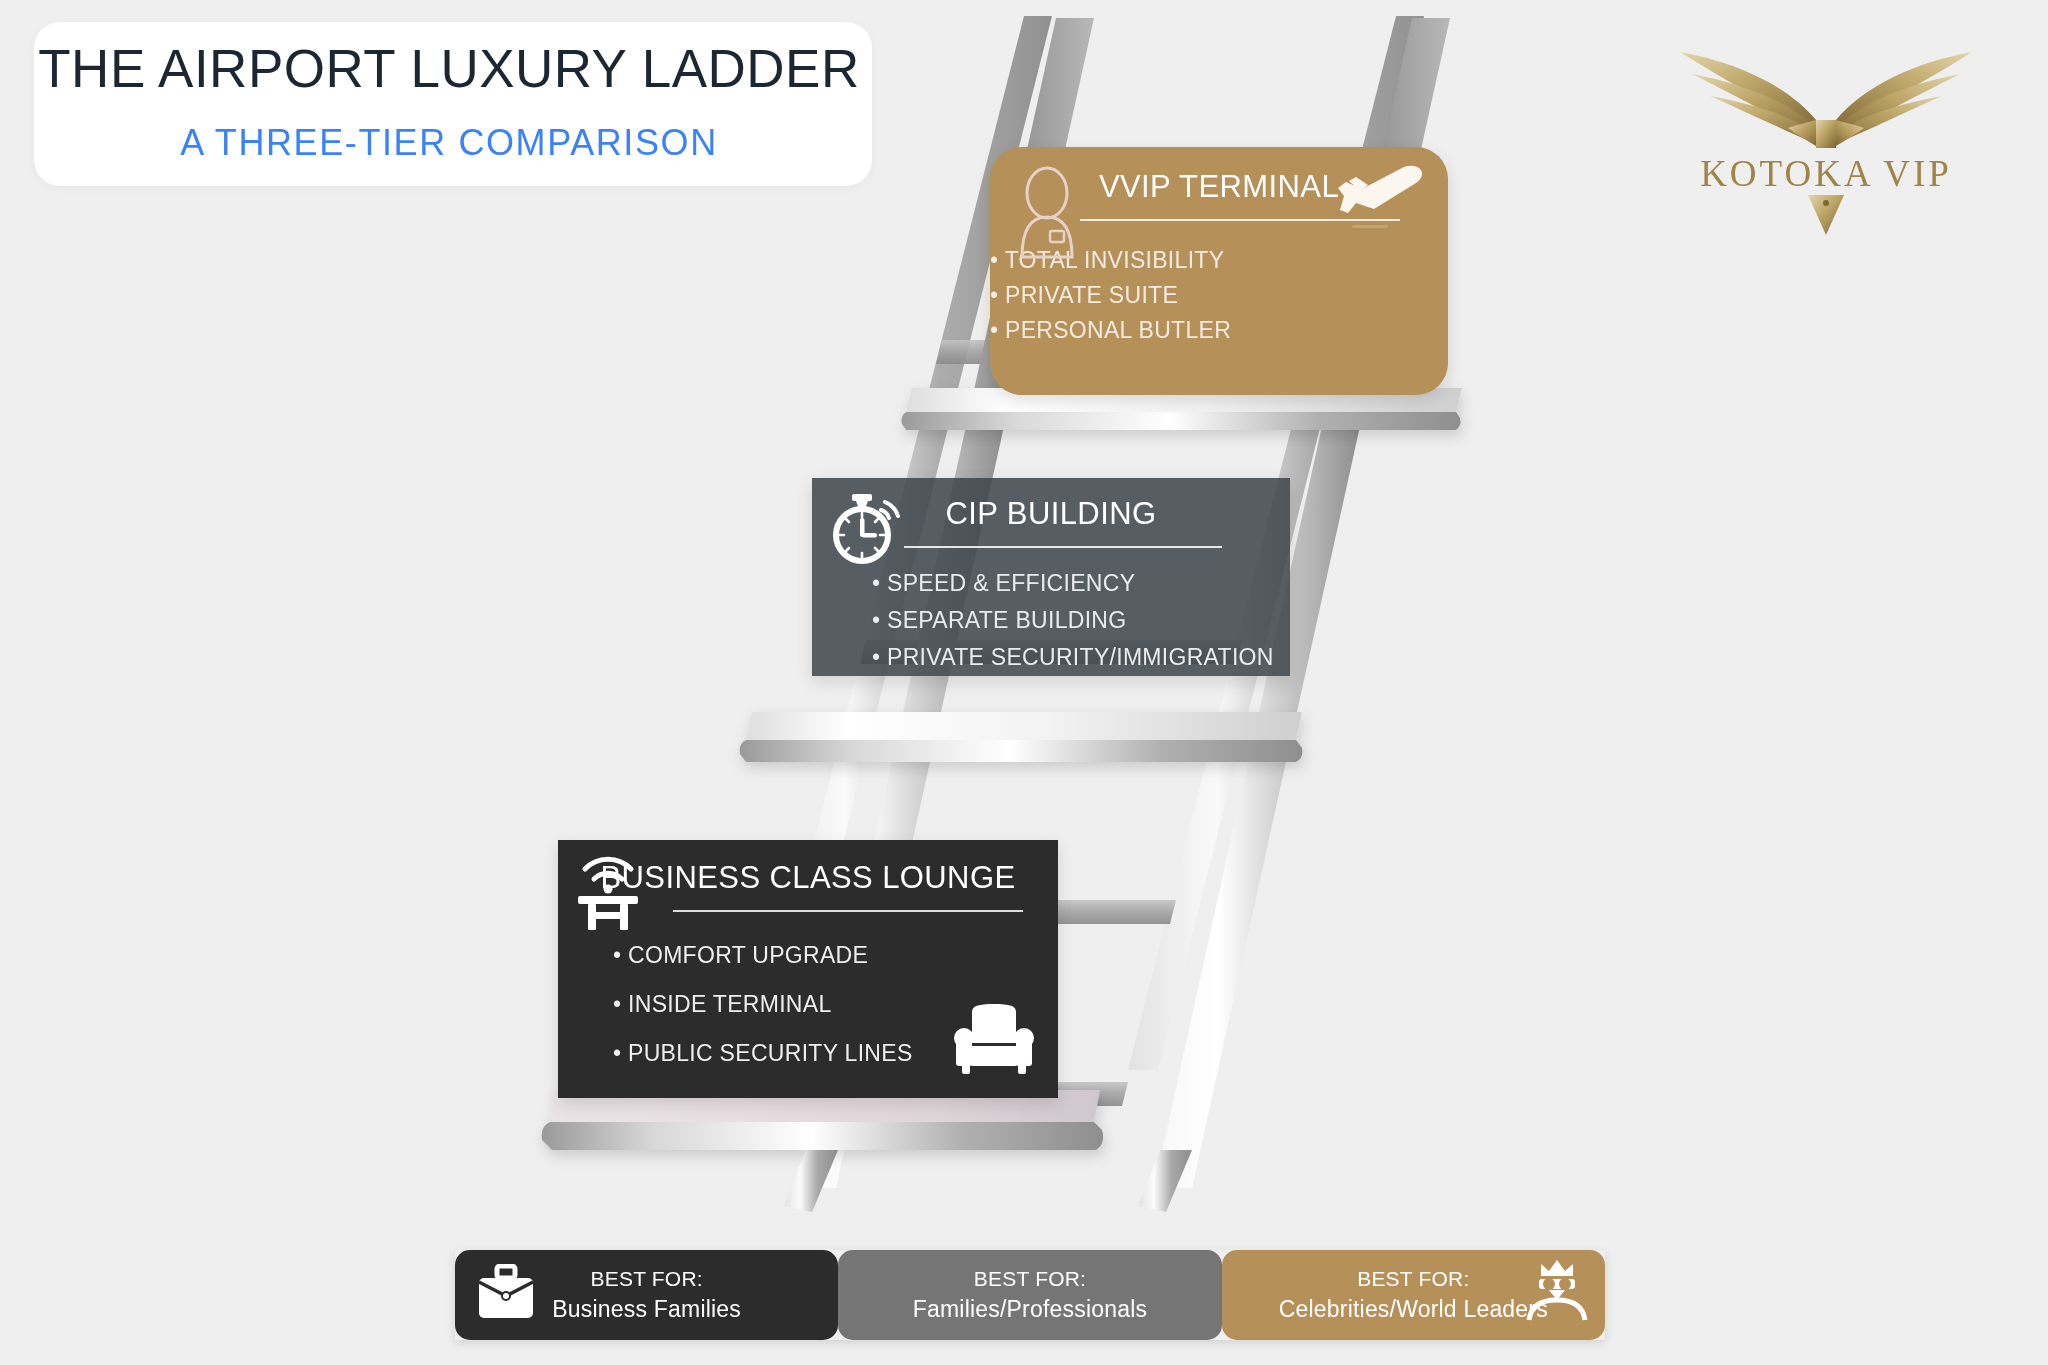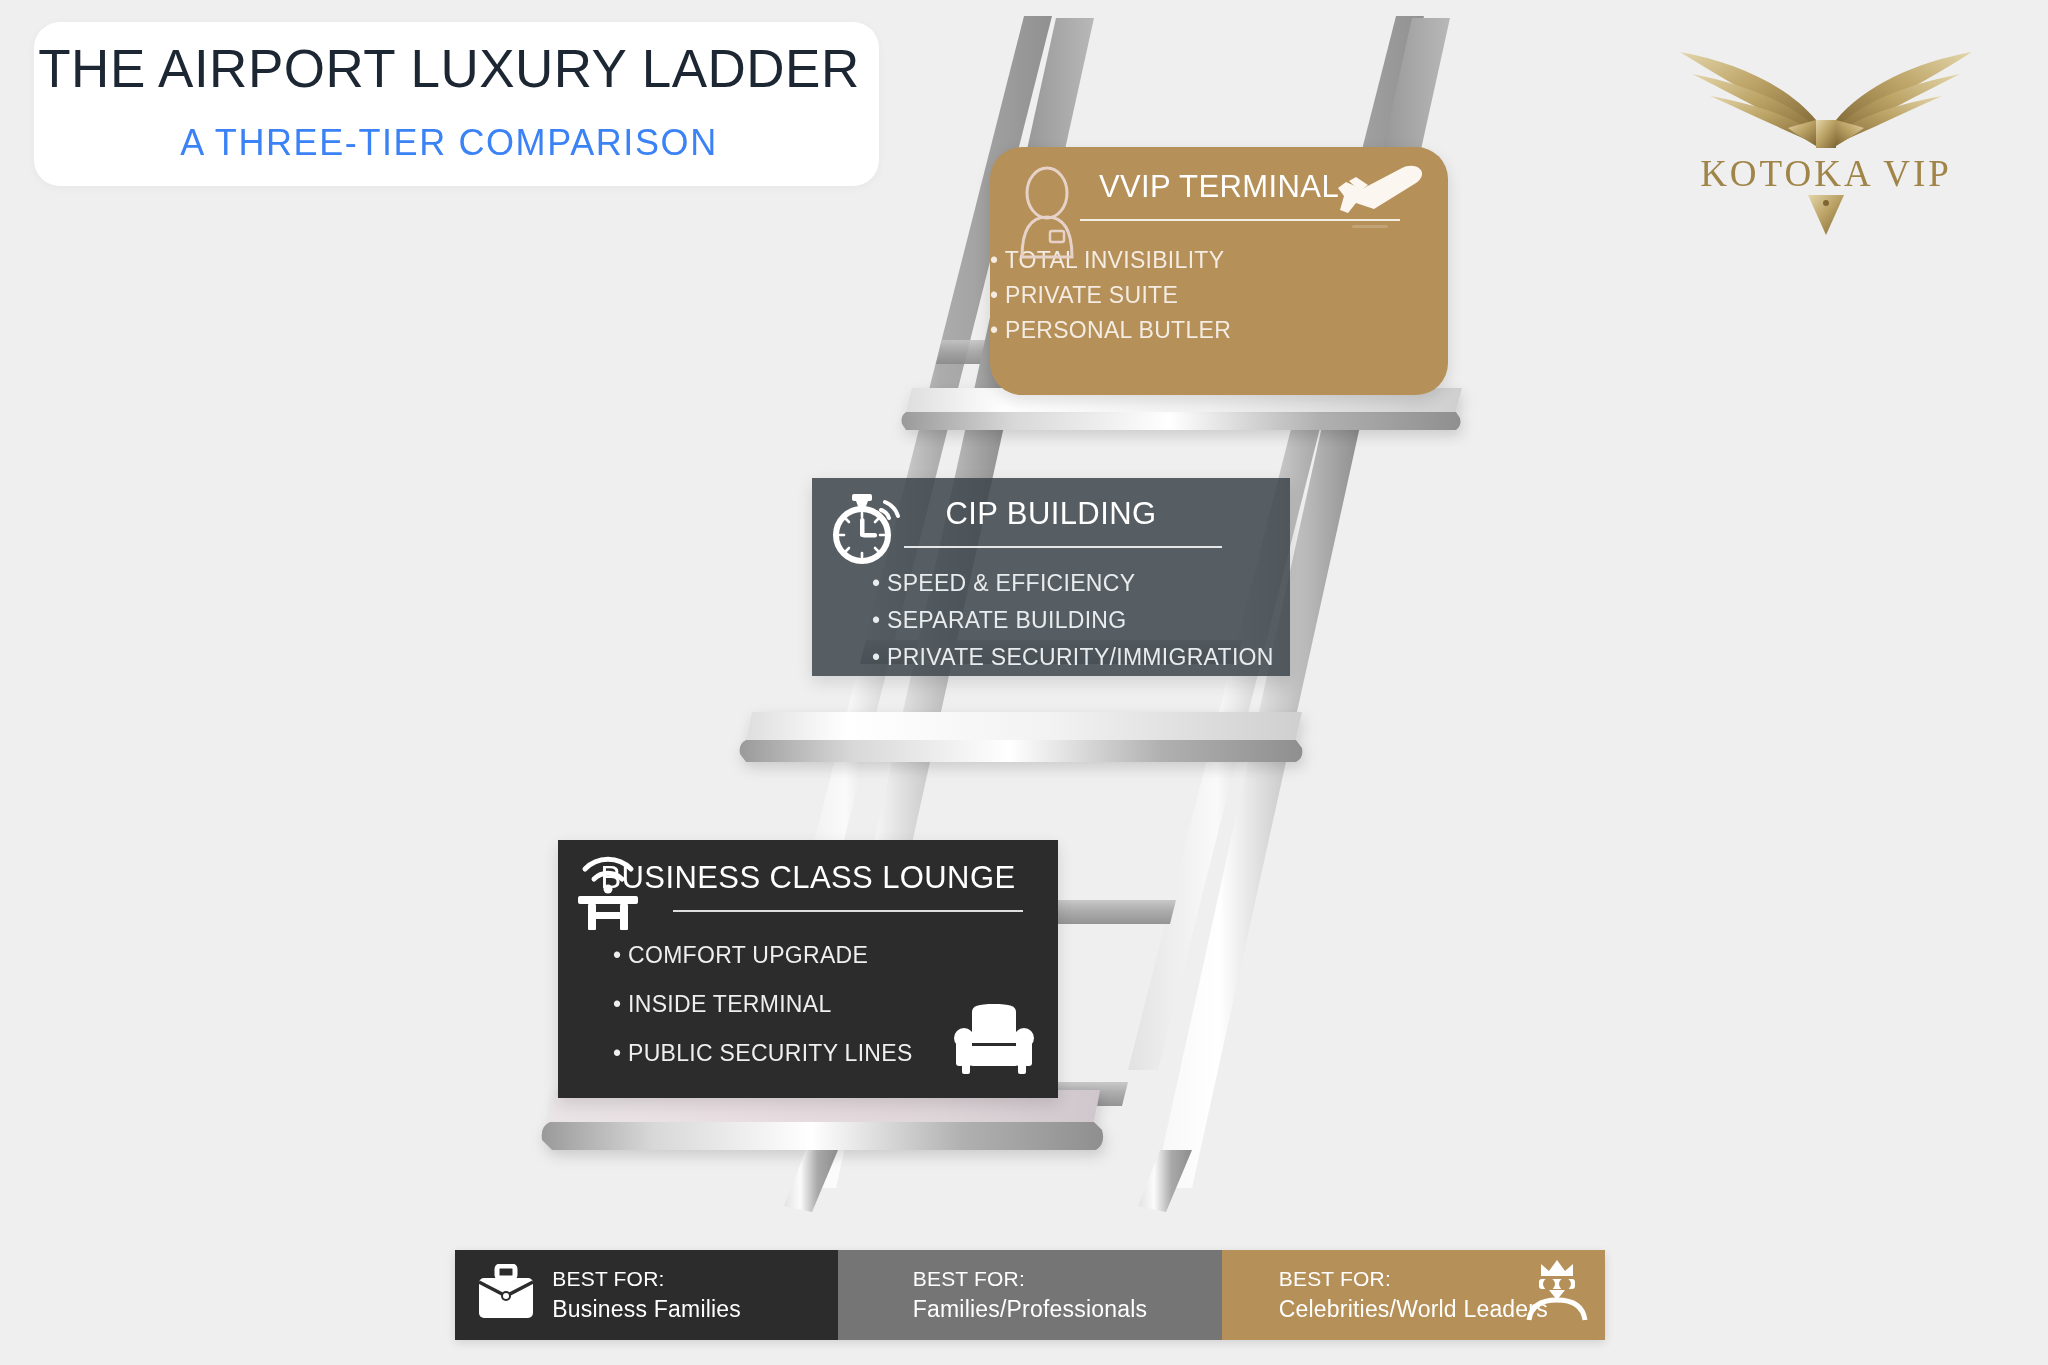--- a/index.html
+++ b/index.html
@@ -17,21 +17,21 @@
   }
 
   
   #title-block {
     position: absolute;
     left: 34px;
     top: 22px;
     width: 830px;
     background: #ffffff;
     border-radius: 26px;
-    padding: 18px 15px 22px 0;
+    padding: 18px 8px 22px 0;
     box-shadow: 0 2px 10px rgba(0,0,0,0.04);
     z-index: 40;
   }
   #title-main {
     font-size: 53px;
     letter-spacing: 0.5px;
     color: #1d2733;
     text-align: center;
     line-height: 1.08;
     font-weight: 400;
@@ -141,23 +141,25 @@
     display: flex;
     z-index: 30;
     box-shadow: 0 3px 9px rgba(0,0,0,0.12);
   }
   .footer-seg {
     position: relative;
     flex: 1 1 0;
     display: flex;
     align-items: center;
     justify-content: center;
+    text-align: center;
     color: #ffffff;
     line-height: 1.35;
     box-sizing: border-box;
+    border-radius: 15px;
   }
   .footer-seg .seg-icon { position: absolute; }
   .seg-label { font-size: 21px; letter-spacing: 0.2px; }
   .seg-value { font-size: 23px; letter-spacing: 0.2px; }
 </style>
 </head>
 <body>
 
 <div id="stage">
 

